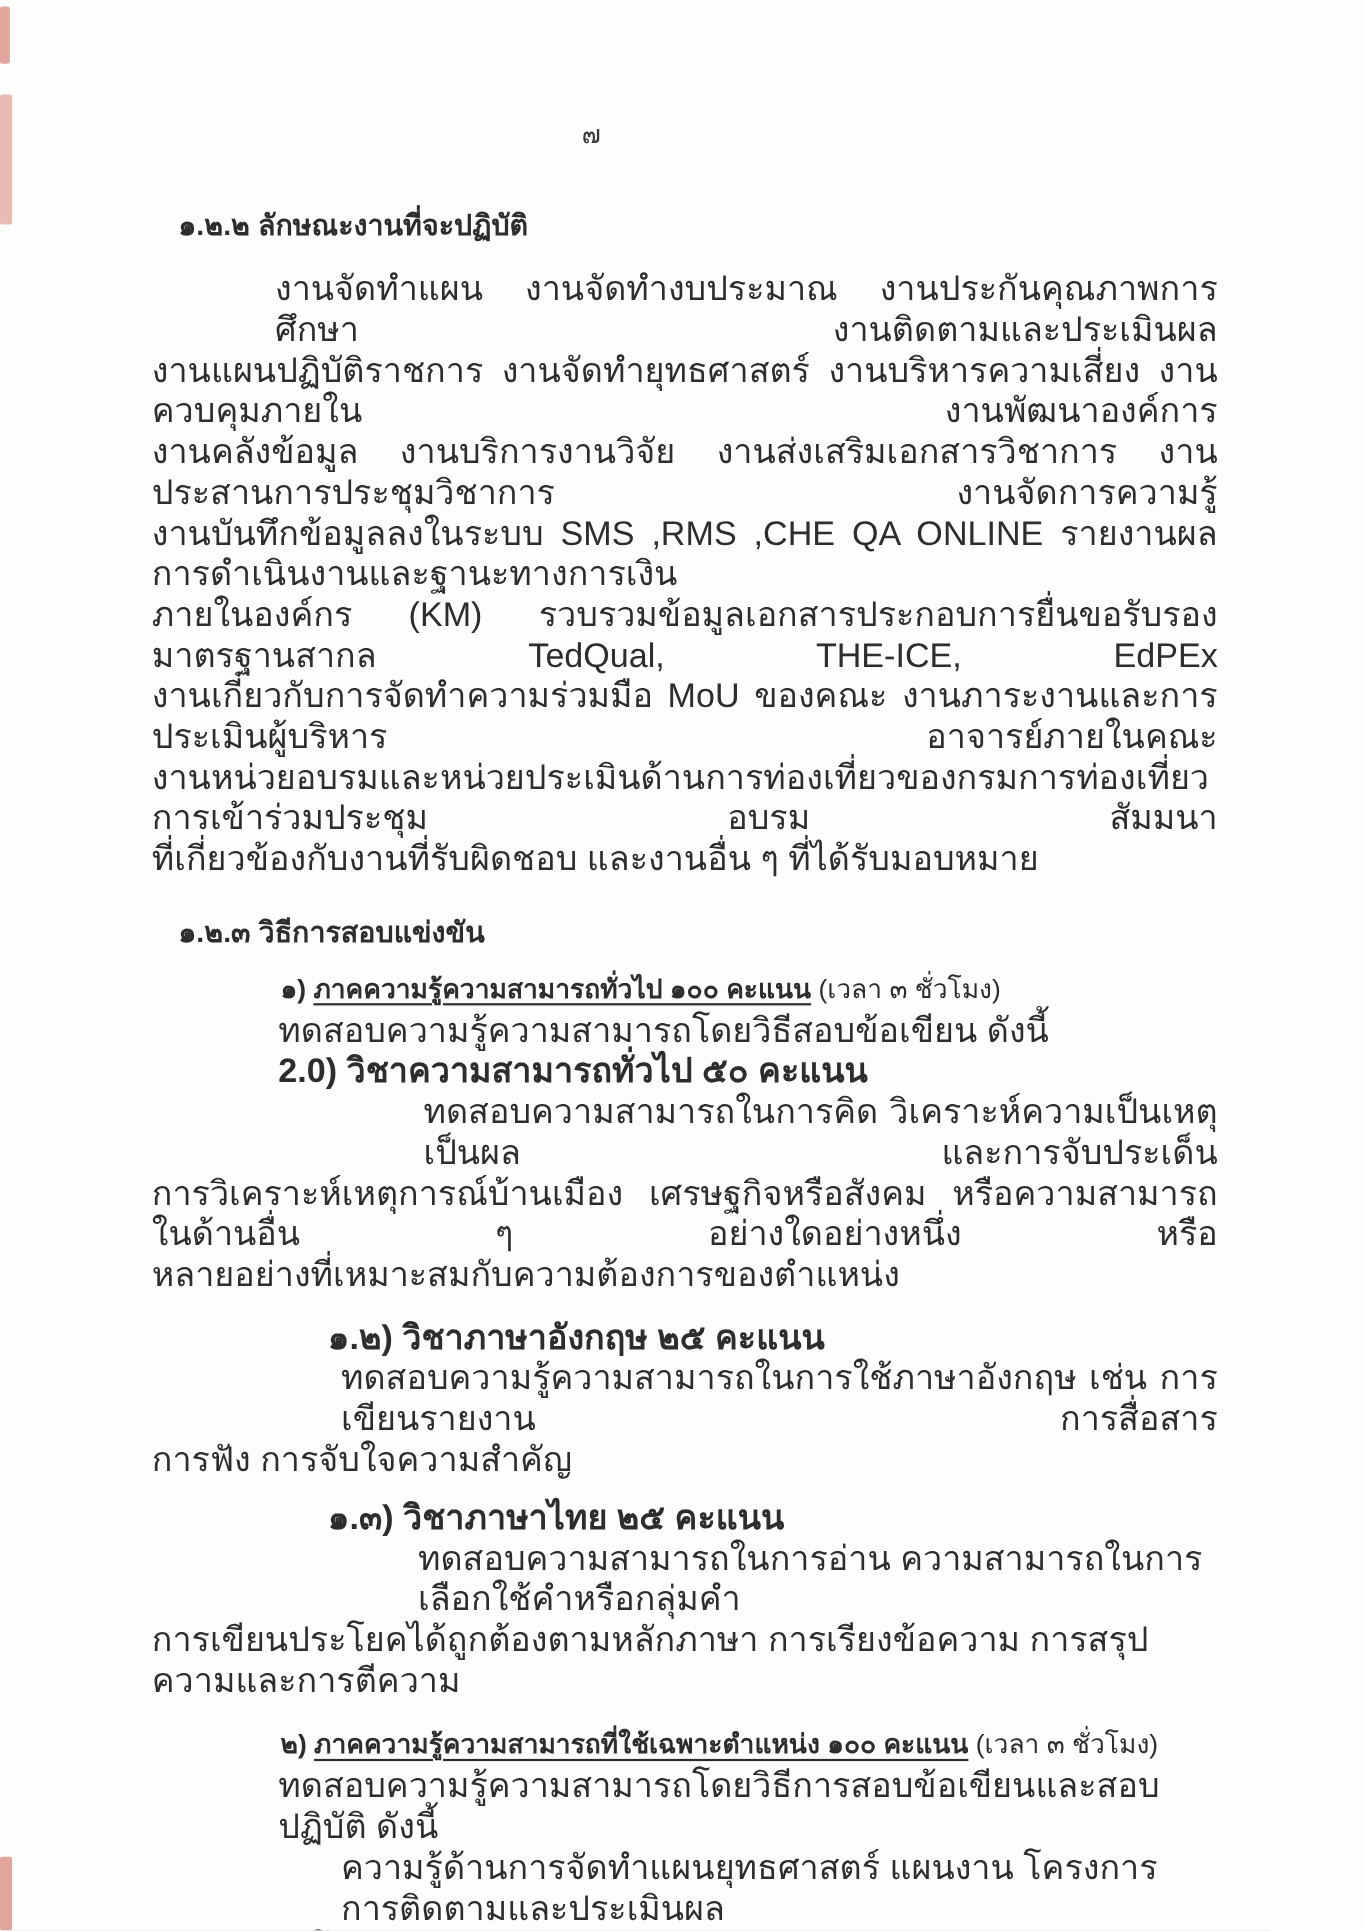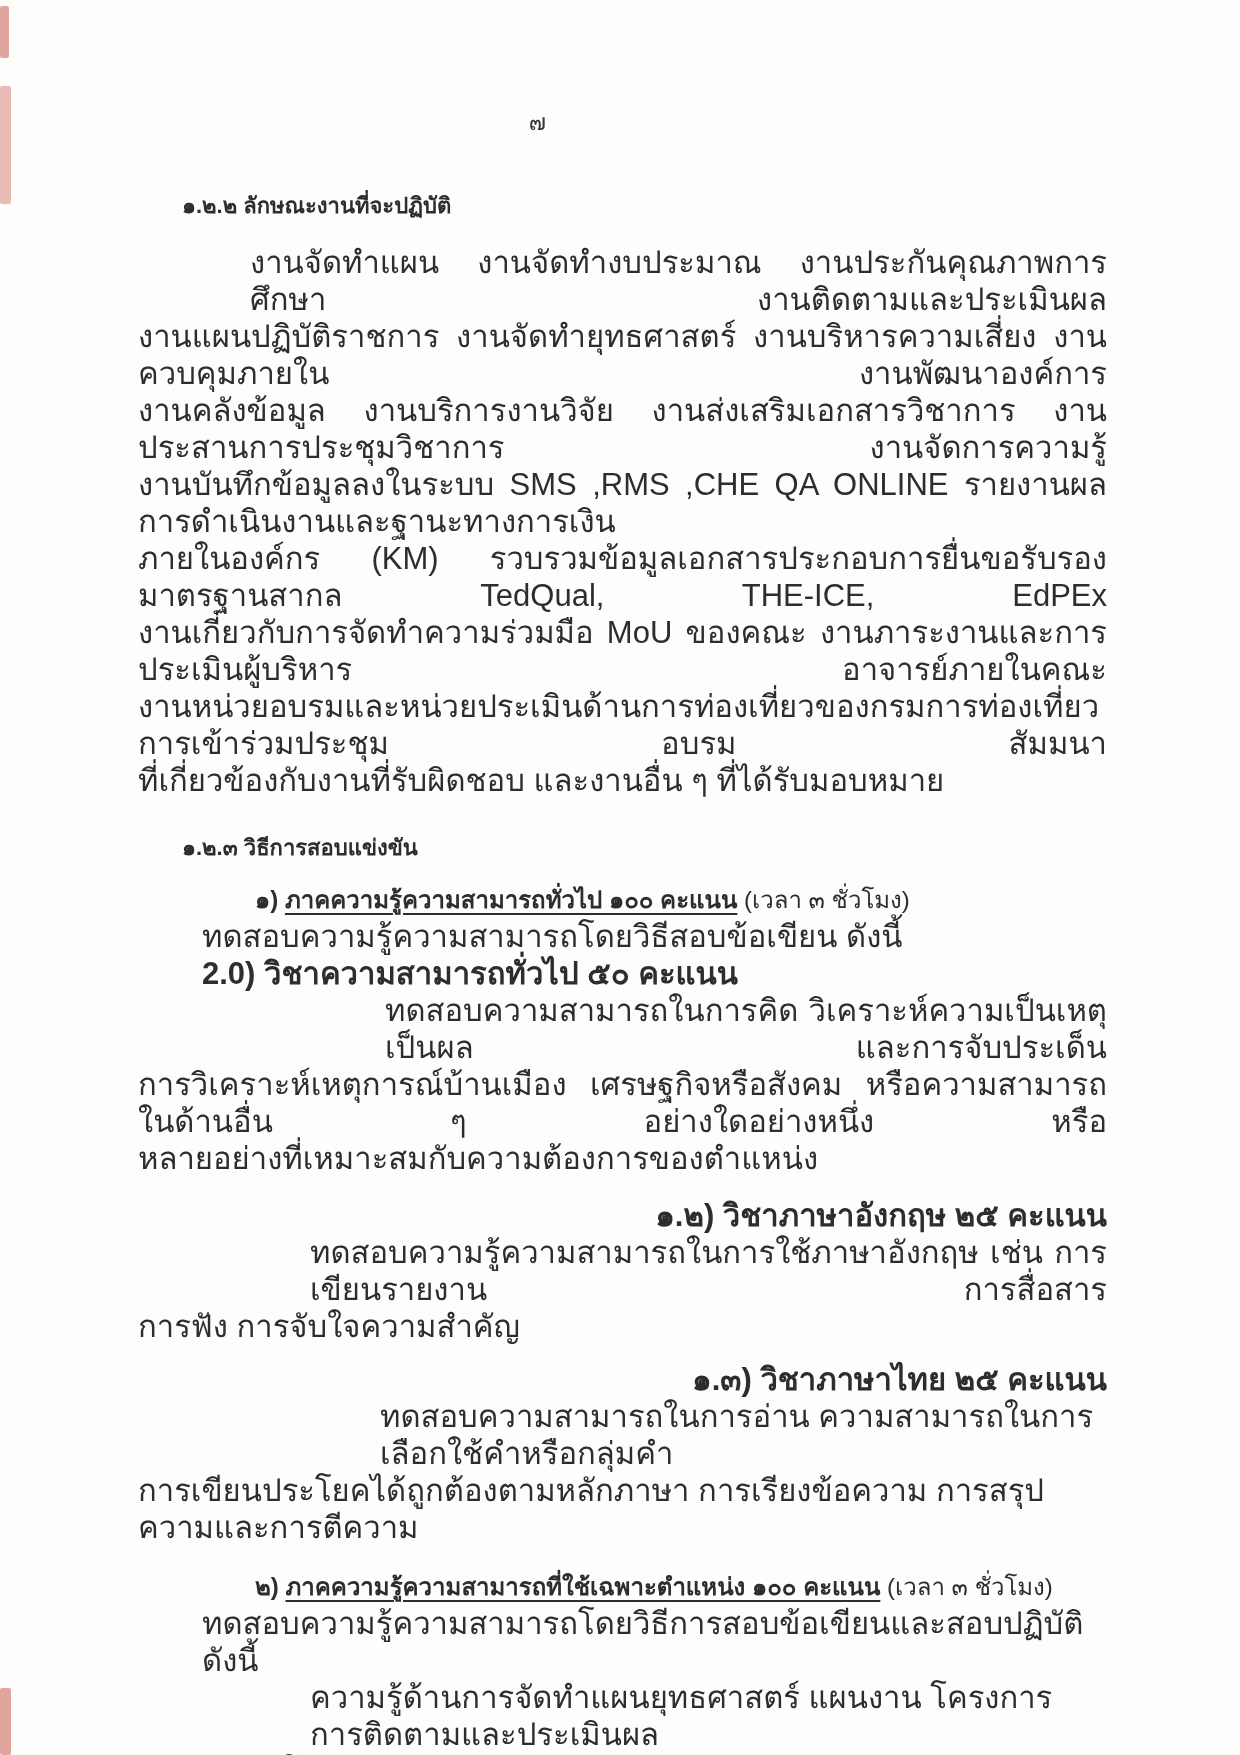--- a/index.html
+++ b/index.html
@@ -11,28 +11,28 @@
     overflow:hidden;
     font-family:"Liberation Sans", sans-serif;
     color:#2d2d2d;
   }
   .content { padding:104px 133px 0 138px; }
   .line { font-size:31px; line-height:37px; white-space:normal; }
   .pageno { text-align:center; padding-right:170px; font-size:23px; line-height:37px; color:#3a3a3a; }
   .b { font-weight:bold; }
   .u { text-decoration:underline; text-decoration-thickness:2px; text-underline-offset:5px; }
   .fill { text-align:justify; text-align-last:justify; }
-  .h1 { margin-left:44px; font-size:22px; font-weight:bold; }
+  .h1 { margin-left:24px; font-size:26px; font-weight:bold; }
   .head-1 { margin-top:46px; }
   .head-2 { margin-top:30px; }
   .para1 { margin-top:20px; }
   .ind-first { padding-left:112px; }
   .item { margin-left:117px; margin-top:15px; font-size:24px; }
-  .lvl2 { margin-left:64px; }
-  .lvl3 { margin-left:160px;text-align:right; }
+  .lvl2 { margin-left:115px; }
+  .lvl3 { margin-left:160px; }
   .sub-gap-20 { margin-top:20px; }
   .sub-gap-16 { margin-top:16px; }
   .sub-gap-22 { margin-top:22px; }
   .p-ind-385 { padding-left:247px; }
   .p-ind-380 { padding-left:242px; }
   .p-ind-310 { padding-left:172px; }
   .scan-mark { position:absolute; left:0; border-radius:2px; }
   .mark-a { top:6px;    width:9px;  height:52px;  opacity:.6; }
   .mark-b { top:86px;   width:11px; height:118px; opacity:.45; }
   .mark-c { top:1688px; width:11px; height:67px;  opacity:.6; }

